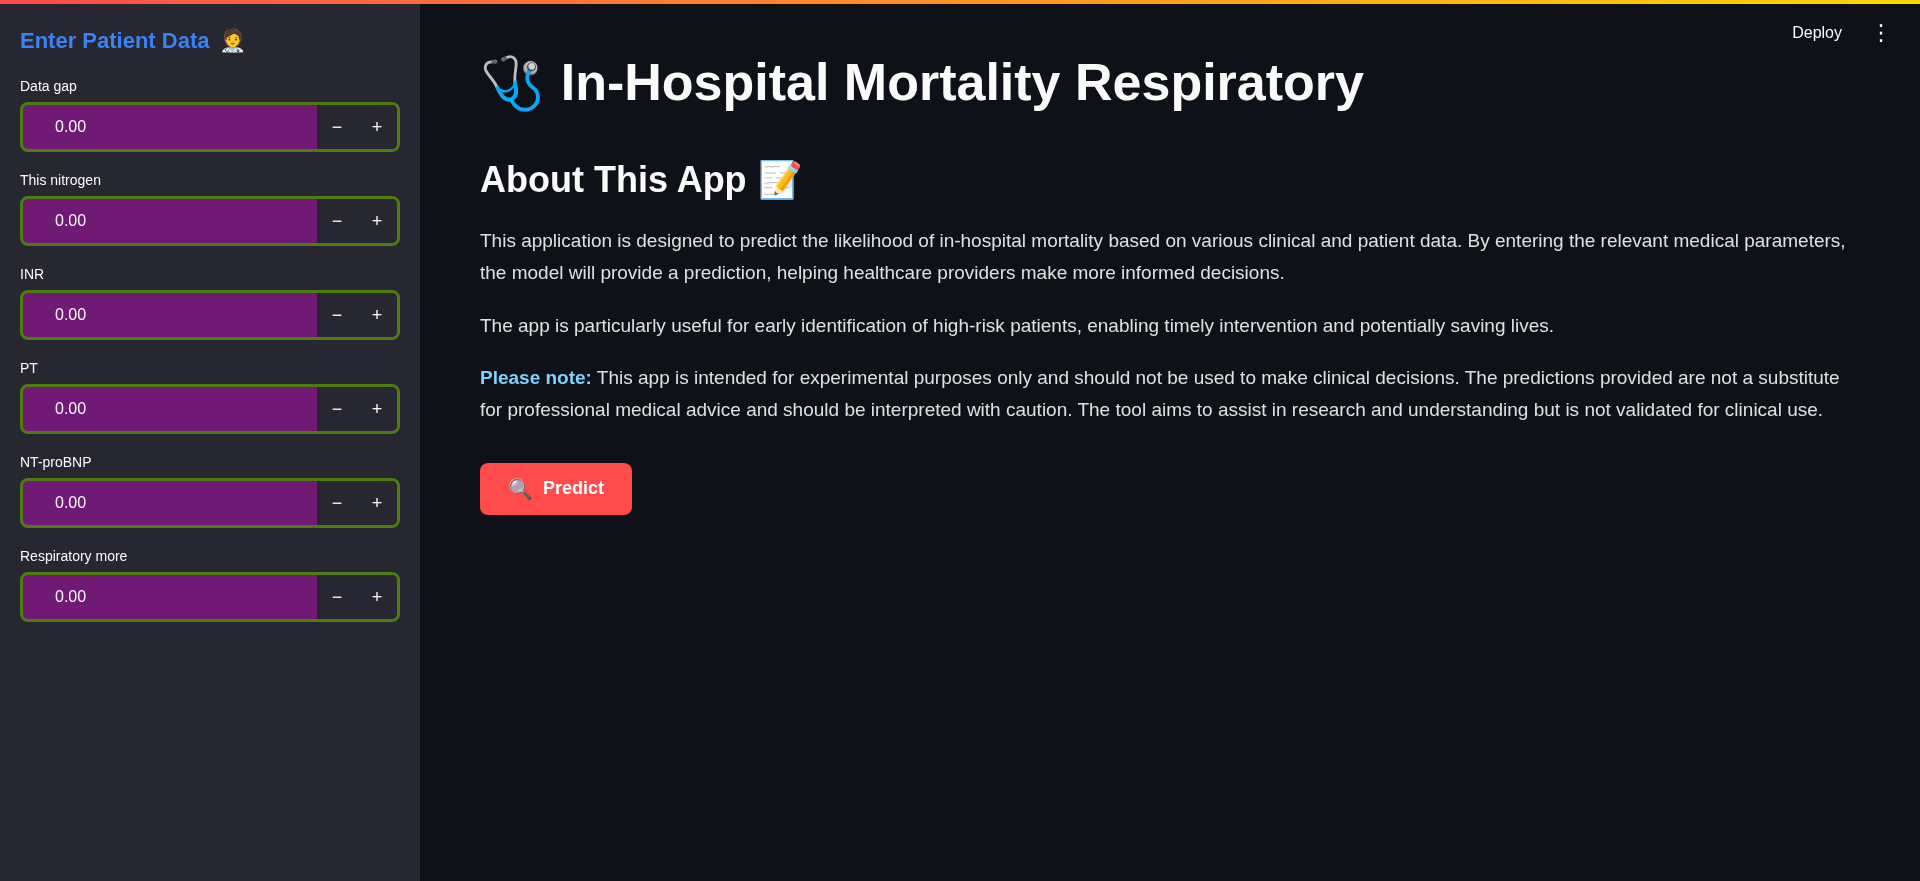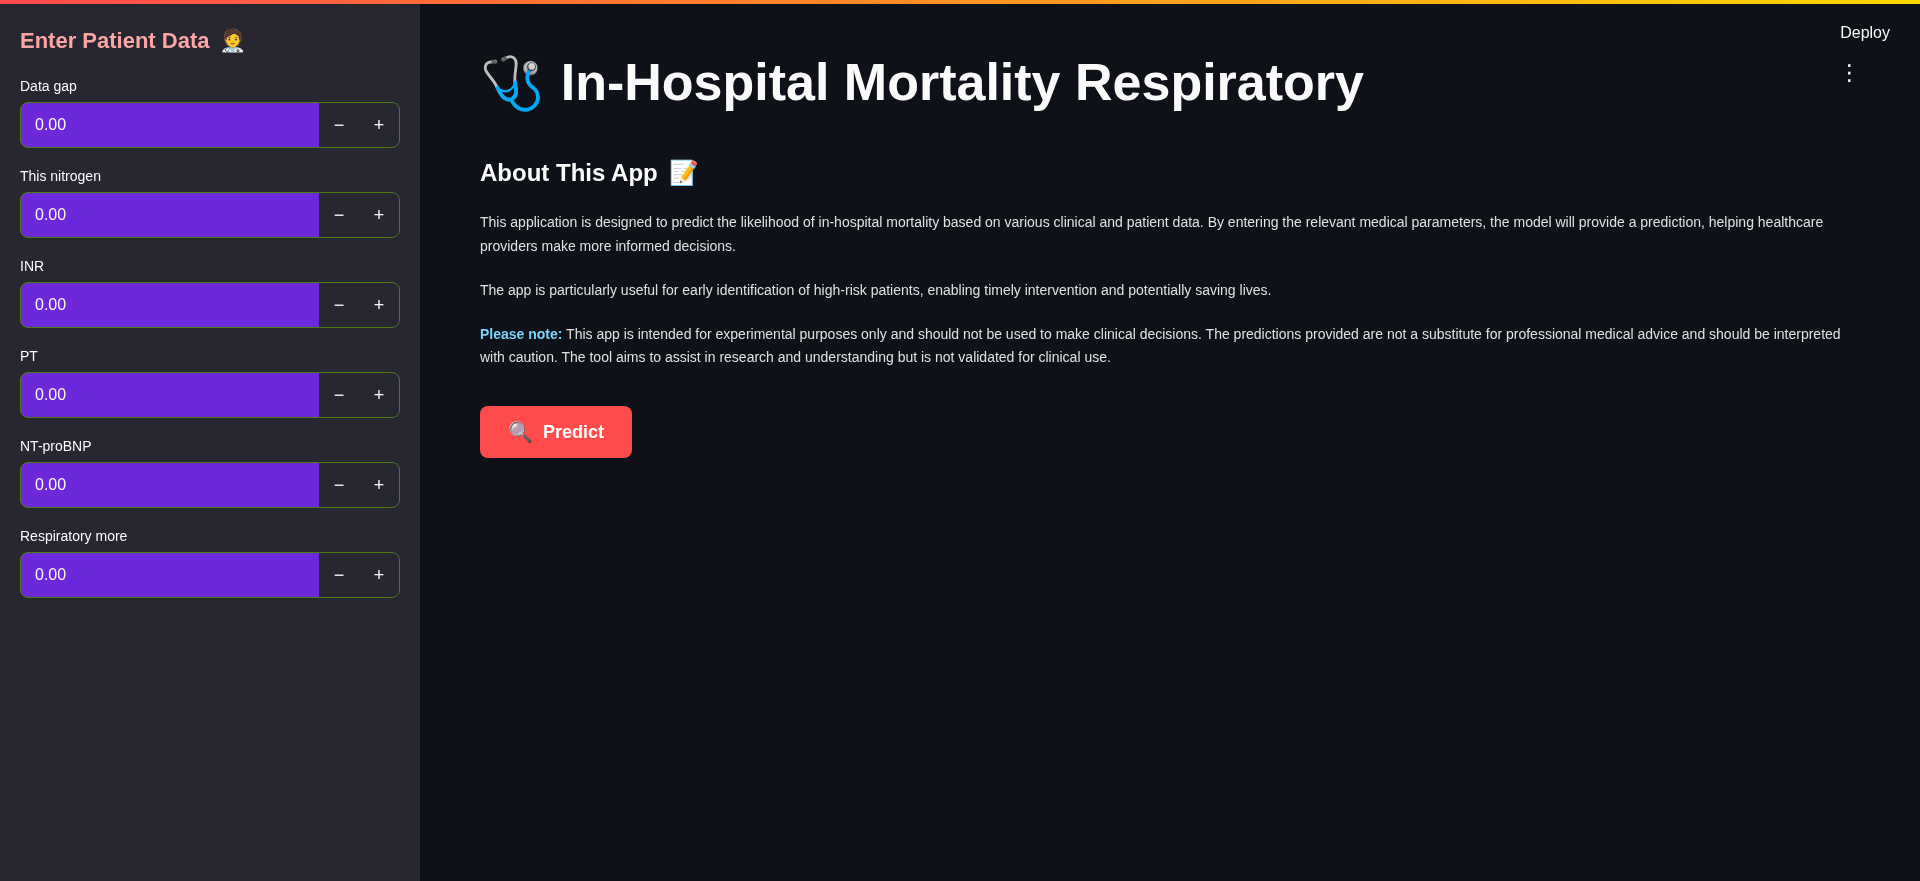--- a/index.html
+++ b/index.html
@@ -32,42 +32,43 @@
       width: 420px;
       background: #262730;
       flex-shrink: 0;
       padding: 24px 20px;
       overflow-y: auto;
     }
 
     .sidebar-title {
       font-size: 22px;
       font-weight: 700;
-      color: #fca5a5;
+      color: #3b82f6;
       margin-bottom: 24px;
       display: flex;
       align-items: center;
       gap: 10px;
     }
 
     .field-label {
       font-size: 14px;
       color: #fafafa;
       margin-bottom: 8px;
       font-weight: 400;
     }
 
     .number-input-row {
       display: flex;
       align-items: center;
-      background: #6d28d9;
-      border: 1px solid #4d7c0f;
+      background: #701a75;
+      border: 3px solid #4d7c0f;
       border-radius: 8px;
       margin-bottom: 20px;
       overflow: hidden;
+      padding-left: 18px;
     }
 
     .number-input-row input {
       flex: 1;
       background: transparent;
       border: none;
       outline: none;
       color: #fafafa;
       font-size: 16px;
       padding: 10px 14px;
@@ -96,23 +97,22 @@
       padding: 40px 60px;
       position: relative;
     }
 
     
     .top-controls {
       position: absolute;
       top: 14px;
       right: 20px;
       display: flex;
-      align-items: flex-start;
+      align-items: center;
       gap: 10px;
-      flex-direction: column;
     }
 
     .deploy-btn {
       background: transparent;
       border: none;
       color: #fafafa;
       font-size: 16px;
       cursor: pointer;
       padding: 6px 10px;
       border-radius: 6px;
@@ -143,31 +143,31 @@
     }
 
     .app-title {
       font-size: 52px;
       font-weight: 900;
       color: #fafafa;
       line-height: 1.1;
     }
 
     .section-heading {
-      font-size: 24px;
+      font-size: 36px;
       font-weight: 800;
       color: #fafafa;
       margin-bottom: 24px;
       display: flex;
       align-items: center;
       gap: 12px;
     }
 
     .description-text {
-      font-size: 14px;
+      font-size: 19px;
       color: #e0e0e0;
       line-height: 1.7;
       margin-bottom: 20px;
     }
 
     .description-text .bold {
       font-weight: 700;
       color: #7dd3fc;
     }
 

